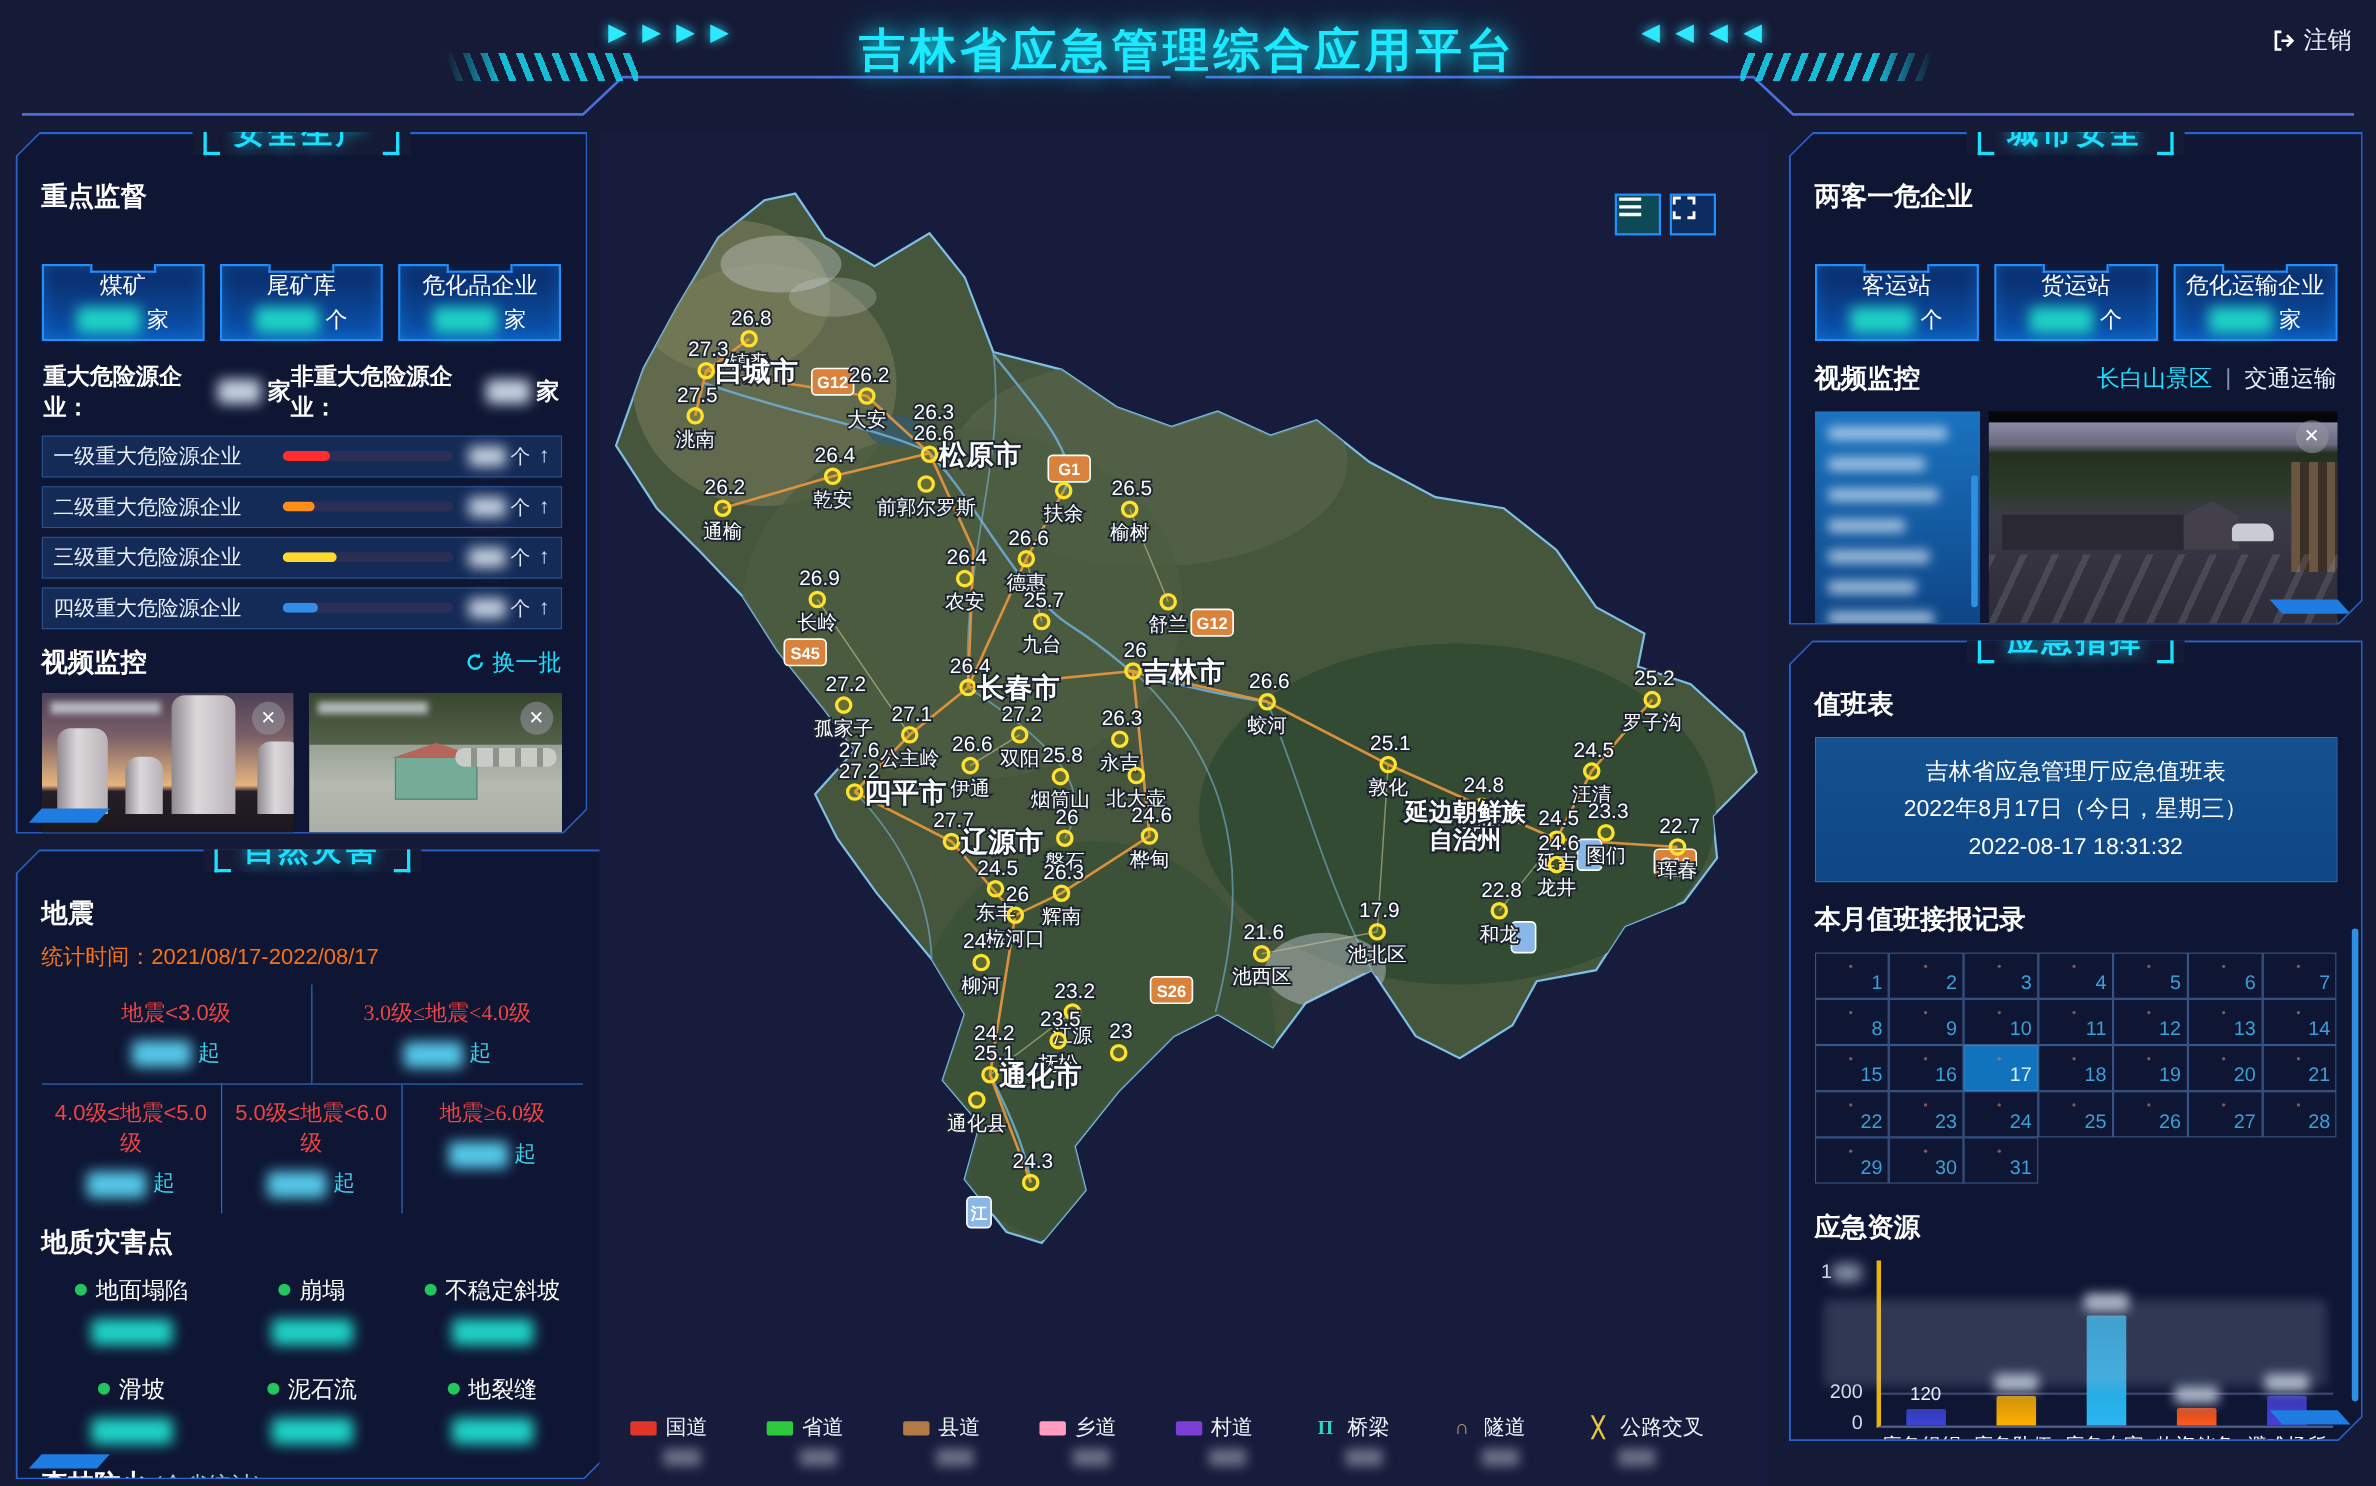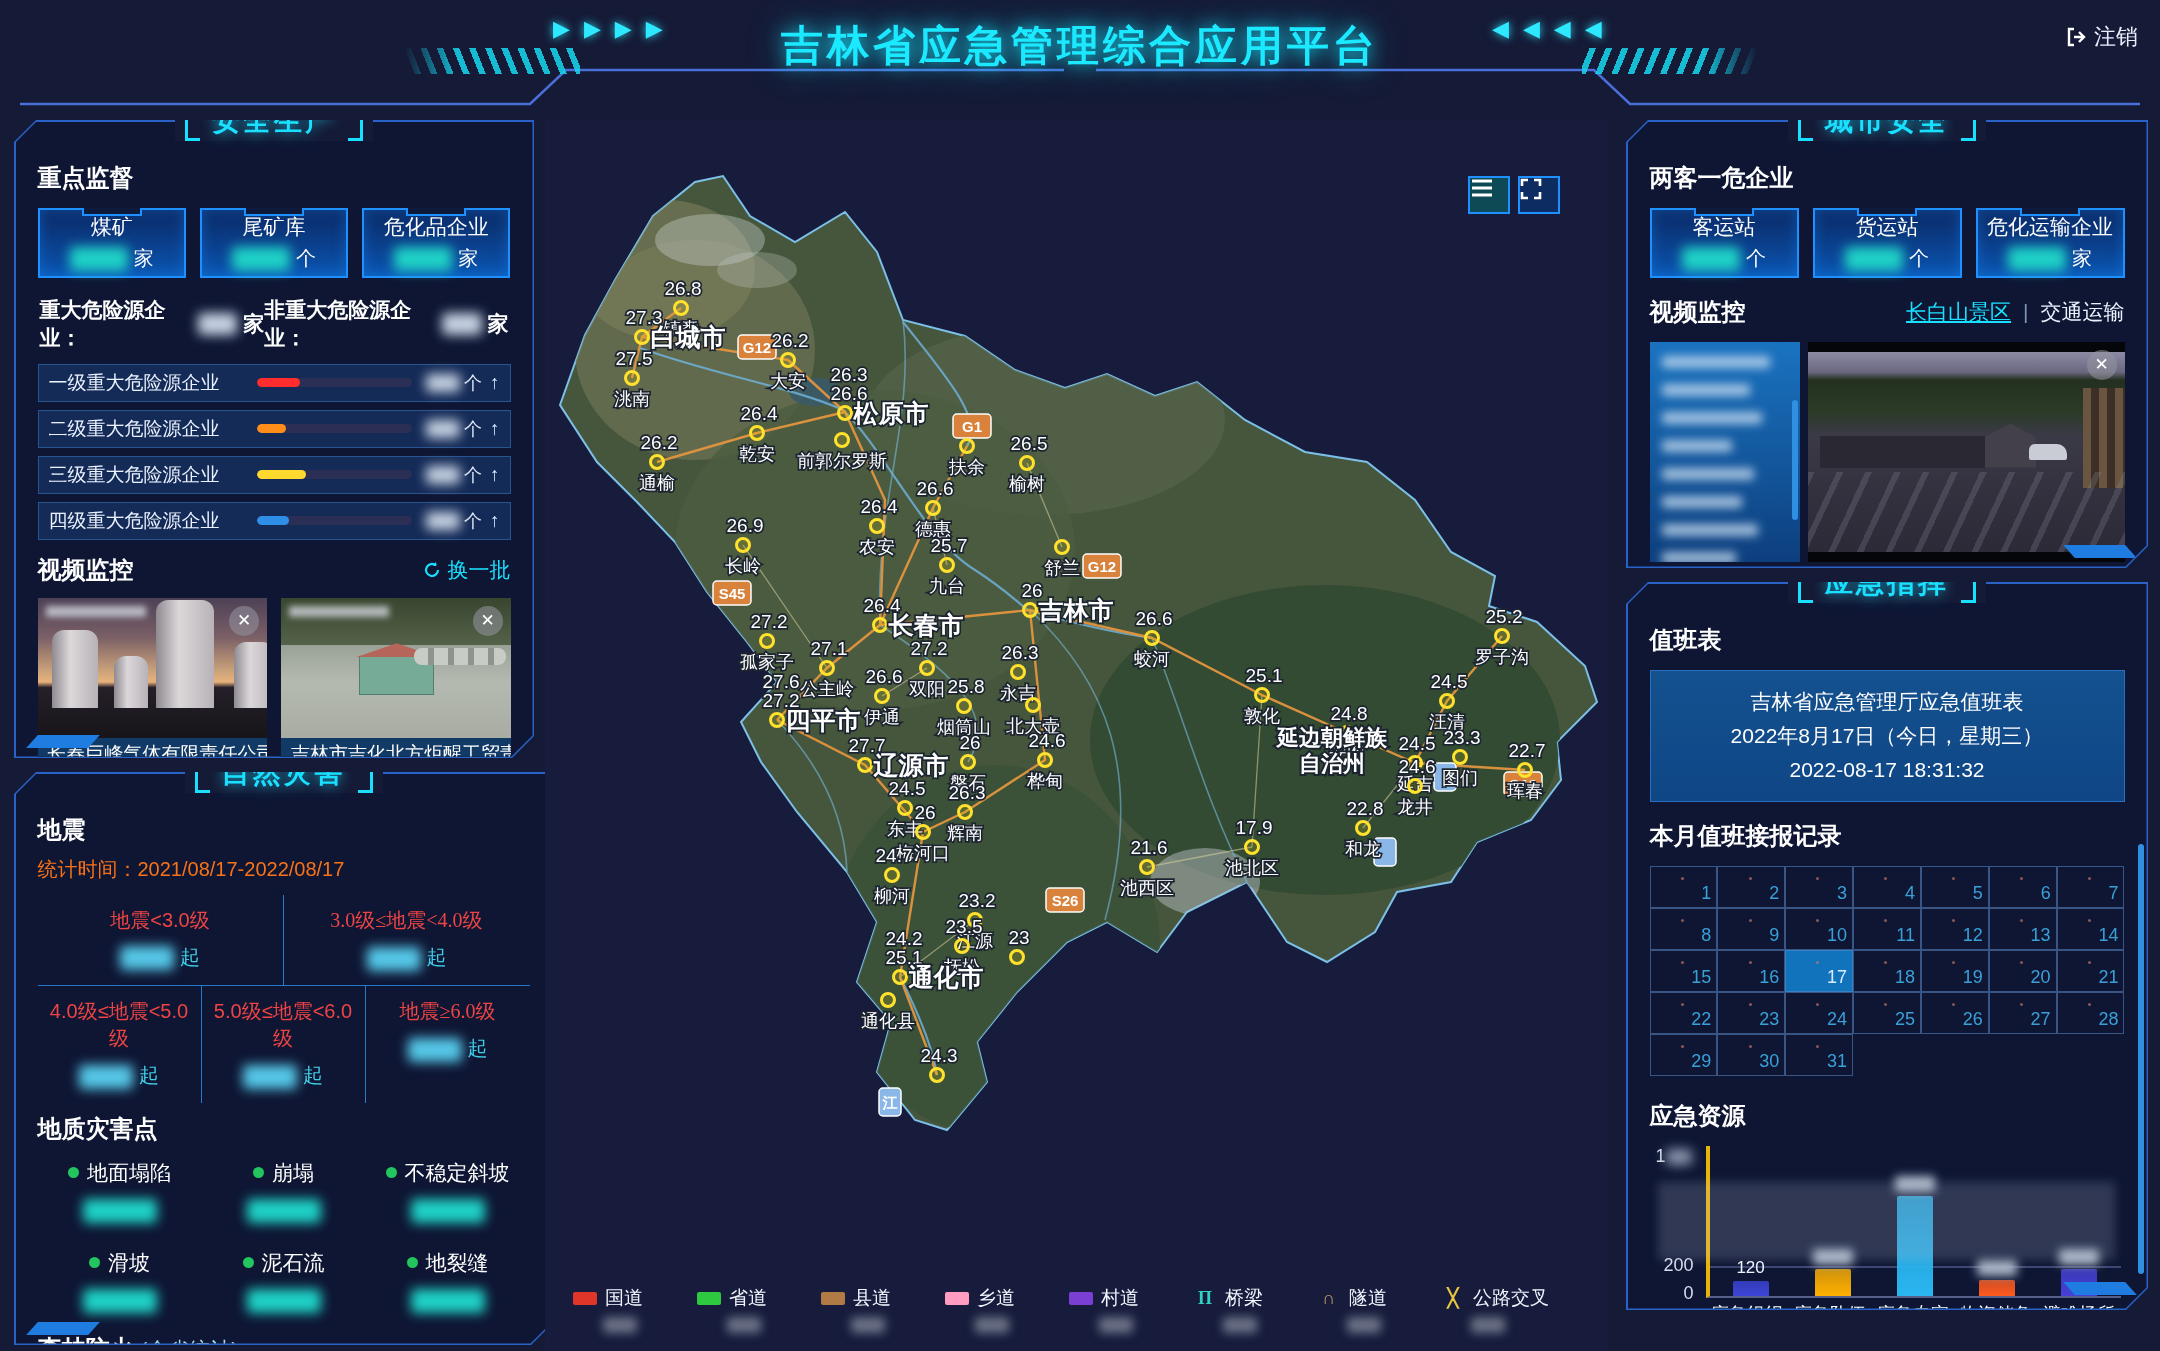--- a/index.html
+++ b/index.html
@@ -44,21 +44,21 @@
   .bv{display:inline-block;border-radius:4px;filter:blur(6px);vertical-align:middle;}
   .bv-teal{background:#1fd2c6;}
   .bv-white{background:#c6d2e2;}
   .bv-gray{background:#8d97ad;}
   .bv-blue{background:#56c8e8;}
   
   .btn-row{display:flex;gap:14px;margin-bottom:18px;}
   .stat-btn{position:relative;flex:1;height:66px;cursor:pointer;
     background:linear-gradient(180deg,#0a2a66 0%,#0b4392 60%,#0a57b4 100%);
     border:2px solid #1e90ff;box-shadow:inset 0 0 14px rgba(30,144,255,.35);
-    display:flex;flex-direction:column;align-items:center;justify-content:center;gap:4px;}
+    display:flex;flex-direction:column;align-items:center;justify-content:center;gap:4px;margin-top:32px;}
   .stat-btn .notch{position:absolute;top:-2px;left:50%;transform:translateX(-50%);
     width:56px;height:6px;background:#0d1a3c;border:2px solid #1e90ff;border-top:none;}
   .sb-label{font-size:21px;color:#fff;}
   .sb-val{display:flex;align-items:center;gap:6px;}
   .sb-unit{font-size:20px;color:#fff;}
   .bv-stat{width:58px;height:24px;}
   
   .haz-stats{display:flex;justify-content:space-between;font-size:21px;font-weight:bold;margin:4px 2px 12px 2px;}
   .haz-stat{display:flex;align-items:center;gap:6px;}
   .bv-hs{width:44px;height:22px;}
@@ -130,21 +130,21 @@
   .mapleg{position:absolute;left:0;right:0;bottom:0;height:66px;display:flex;align-items:flex-start;
     gap:54px;padding:8px 0 0 28px;}
   .leg-item{display:flex;flex-direction:column;gap:6px;cursor:pointer;font-family:Liberation Serif, serif;}
   .leg-top{display:flex;align-items:center;gap:8px;}
   .leg-sw{width:24px;height:13px;border-radius:2px;}
   .leg-ic{width:24px;text-align:center;font-size:18px;font-weight:bold;line-height:14px;}
   .leg-label{font-size:19px;color:#f2f6ff;}
   .leg-bv{width:34px;height:16px;margin-left:30px;filter:blur(5px);background:#6a7186;border-radius:3px;}
   
   .vtabs{display:flex;align-items:center;gap:12px;font-size:21px;}
-  .vtab-active{color:#19e0ff;text-decoration:underline;cursor:pointer;}
+  .vtab-active{color:#19e0ff;cursor:pointer;}
   .vtab-sep{color:#7f93b8;}
   .vtab{color:#eaf2ff;cursor:pointer;}
   .cvid-row{display:flex;margin-top:14px;height:220px;}
   .cvid-list{position:relative;width:150px;background:linear-gradient(180deg,#1a73c0 0%,#0d3f7e 100%);
     padding:14px 16px 10px 12px;box-sizing:border-box;overflow:hidden;}
   .cvid-line{height:12px;border-radius:3px;background:#cfe2f4;opacity:.75;filter:blur(5px);margin-bottom:16px;}
   .cvid-sb{position:absolute;right:2px;top:58px;width:6px;height:120px;background:#2f8fe0;border-radius:3px;}
   .cvid-view{position:relative;flex:1;background:#05060a;margin-left:8px;}
   .cvid-view .scene{inset:10px 0 10px 0;}
   

